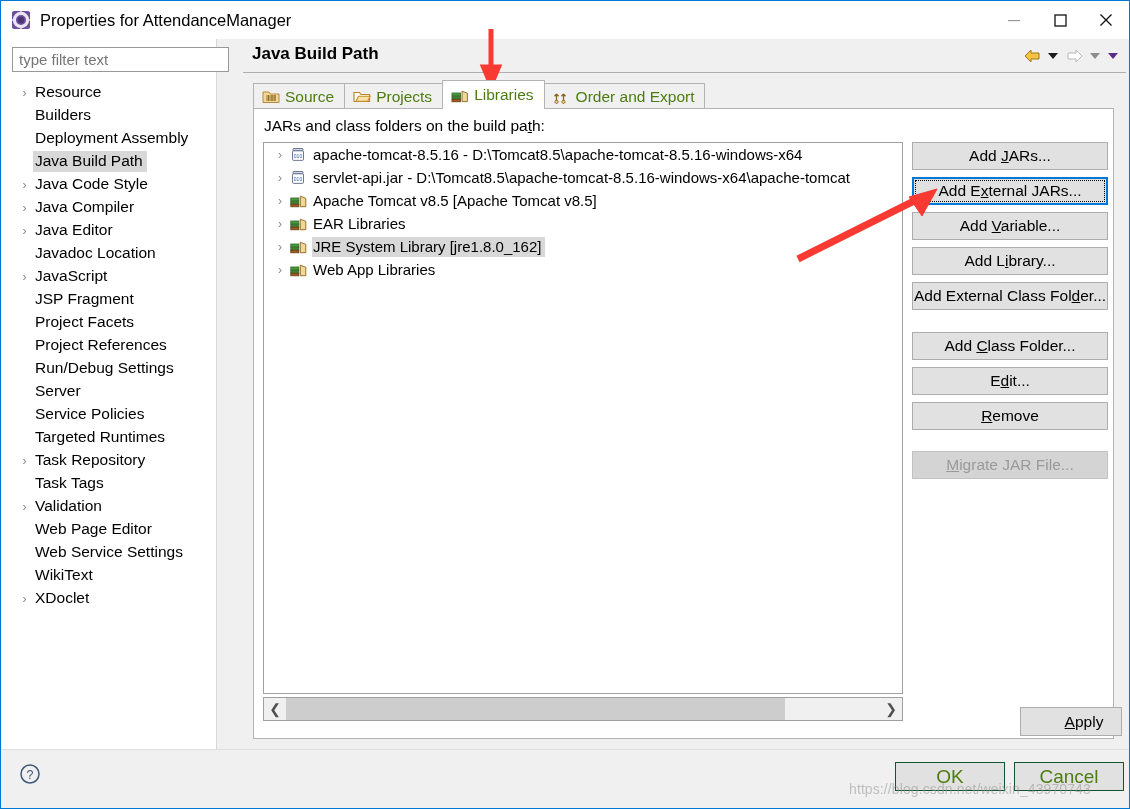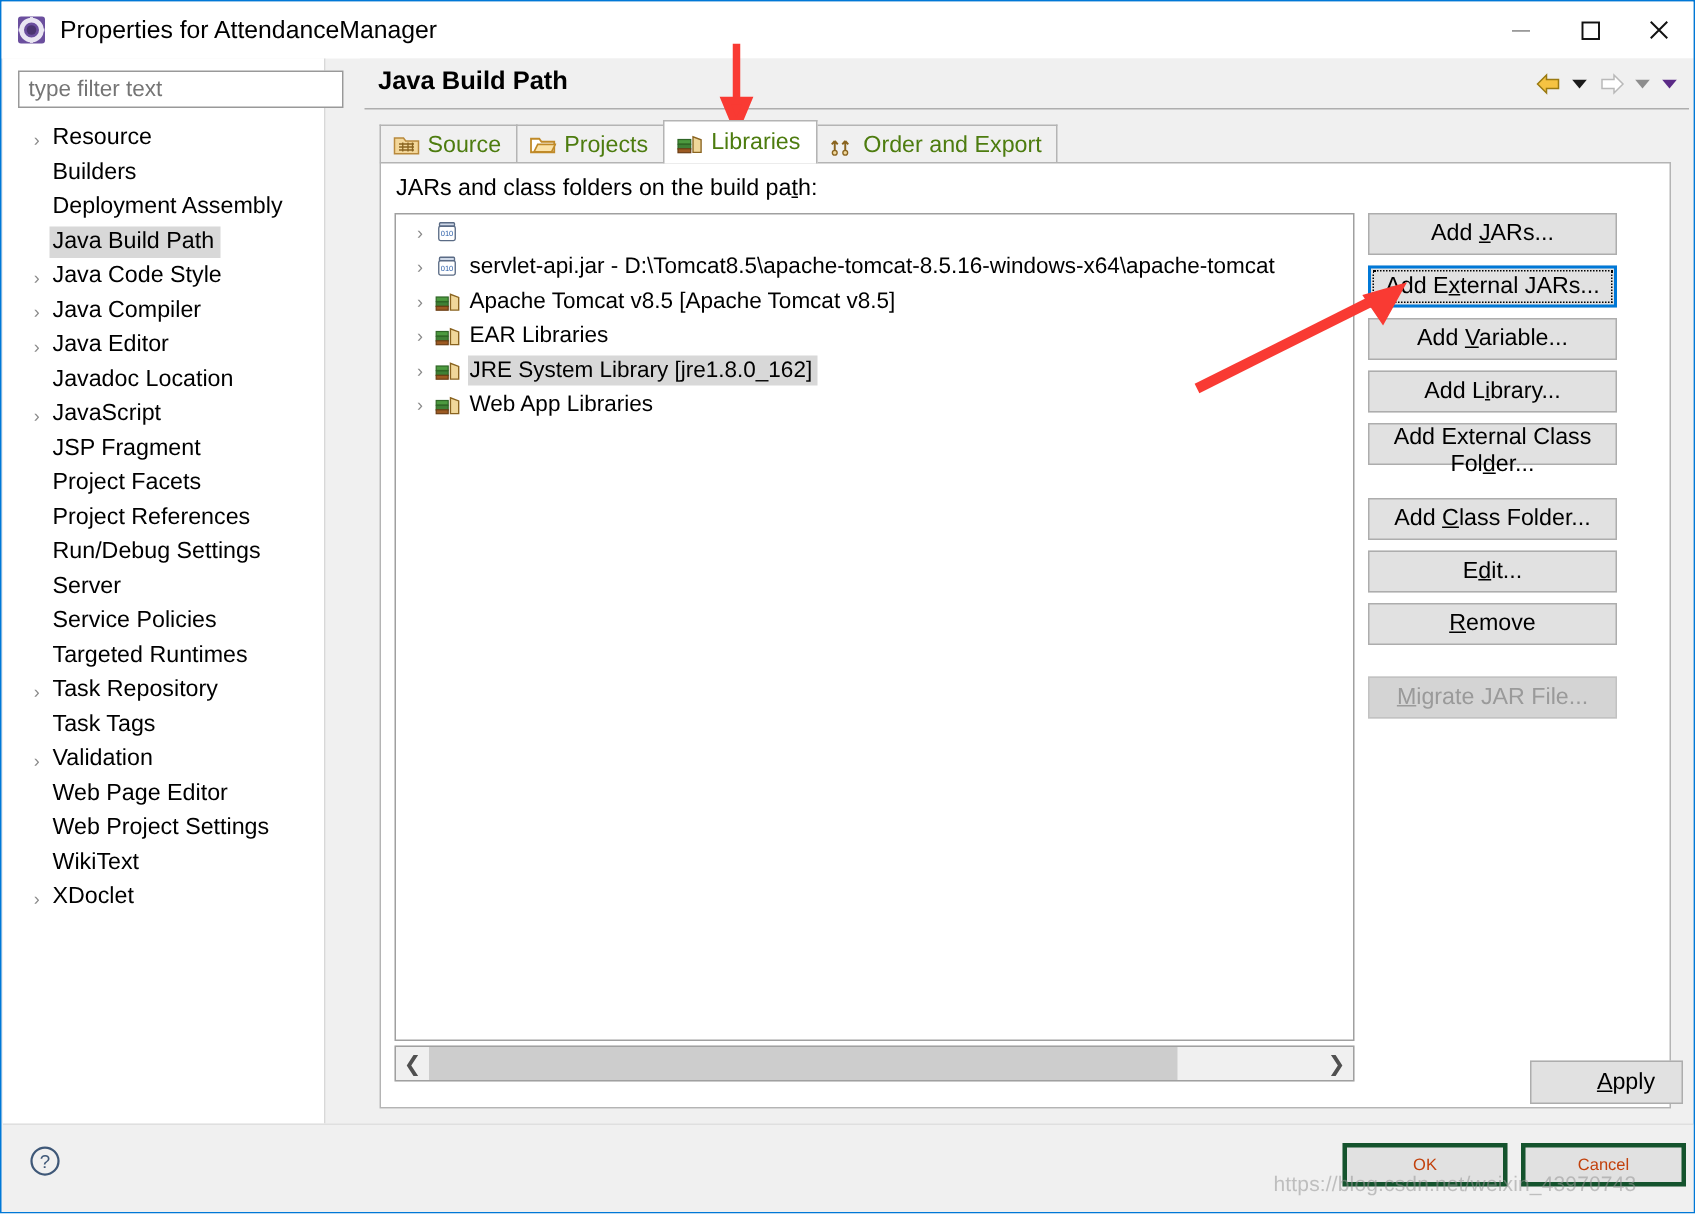--- a/index.html
+++ b/index.html
@@ -219,21 +219,21 @@
     background: #cdcdcd;
   }
 
   
   #btn-col {
     position: absolute; left: 658px; top: 33px;
     width: 194px;
   }
   .side-btn {
     display: block;
-    width: 166px; height: 28px;
+    width: 196px; height: 28px;
     background: #e1e1e1;
     border: 1px solid #adadad;
     font-family: "Liberation Sans", sans-serif;
     font-size: 15.5px;
     color: #000000;
     margin-bottom: 7px;
     cursor: default;
     padding: 0;
   }
   .side-btn u { text-decoration: underline; }
@@ -275,24 +275,24 @@
     background: #f0f0f0;
   }
   #help-icon {
     position: absolute; left: 17px; top: 13px;
     width: 22px; height: 22px;
   }
   .footer-btn {
     position: absolute; top: 761px;
     width: 110px; height: 29px;
     background: #e1e1e1;
-    border: 3px solid #14532d;
+    border: 1px solid #14532d;
     font-family: "Liberation Sans", sans-serif;
-    font-size: 11px;
-    color: #c2410c;
+    font-size: 19px;
+    color: #4d7c0f;
     cursor: default;
   }
   #ok-btn { left: 894px; }
   #cancel-btn { left: 1013px; }
 
   
   #watermark {
     position: absolute; left: 848px; top: 780px;
     font-size: 14px;
     color: rgba(150,150,150,0.55);
@@ -430,21 +430,21 @@
         <div class="tree-item">
           <span class="tree-arrow">›</span>
           <span class="tree-label">Validation</span>
         </div>
         <div class="tree-item">
           <span class="tree-arrow empty">›</span>
           <span class="tree-label">Web Page Editor</span>
         </div>
         <div class="tree-item">
           <span class="tree-arrow empty">›</span>
-          <span class="tree-label">Web Project Settings</span>
+          <span class="tree-label">Web Service Settings</span>
         </div>
         <div class="tree-item">
           <span class="tree-arrow empty">›</span>
           <span class="tree-label">WikiText</span>
         </div>
         <div class="tree-item">
           <span class="tree-arrow">›</span>
           <span class="tree-label">XDoclet</span>
         </div>
       </div>
@@ -539,20 +539,21 @@
         <div id="list-rows">
             <div class="list-row">
               <span class="list-arrow">›</span>
               <span class="list-icon">
                 <svg width="16" height="15" viewBox="0 0 16 15">
                   <rect x="3" y="1.5" width="10" height="2.2" rx="0.6" fill="#cfd9e8" stroke="#5a6b85" stroke-width="0.9"></rect>
                   <rect x="2.5" y="3.8" width="11" height="9.6" rx="1.2" fill="#ffffff" stroke="#5a6b85" stroke-width="0.9"></rect>
                   <text x="8" y="10.6" font-size="5" font-family="Liberation Sans, sans-serif" fill="#2b5ea8" text-anchor="middle">010</text>
                 </svg>
               </span>
+              <span class="list-label">apache-tomcat-8.5.16 - D:\Tomcat8.5\apache-tomcat-8.5.16-windows-x64</span>
             </div>
             <div class="list-row">
               <span class="list-arrow">›</span>
               <span class="list-icon">
                 <svg width="16" height="15" viewBox="0 0 16 15">
                   <rect x="3" y="1.5" width="10" height="2.2" rx="0.6" fill="#cfd9e8" stroke="#5a6b85" stroke-width="0.9"></rect>
                   <rect x="2.5" y="3.8" width="11" height="9.6" rx="1.2" fill="#ffffff" stroke="#5a6b85" stroke-width="0.9"></rect>
                   <text x="8" y="10.6" font-size="5" font-family="Liberation Sans, sans-serif" fill="#2b5ea8" text-anchor="middle">010</text>
                 </svg>
               </span>

